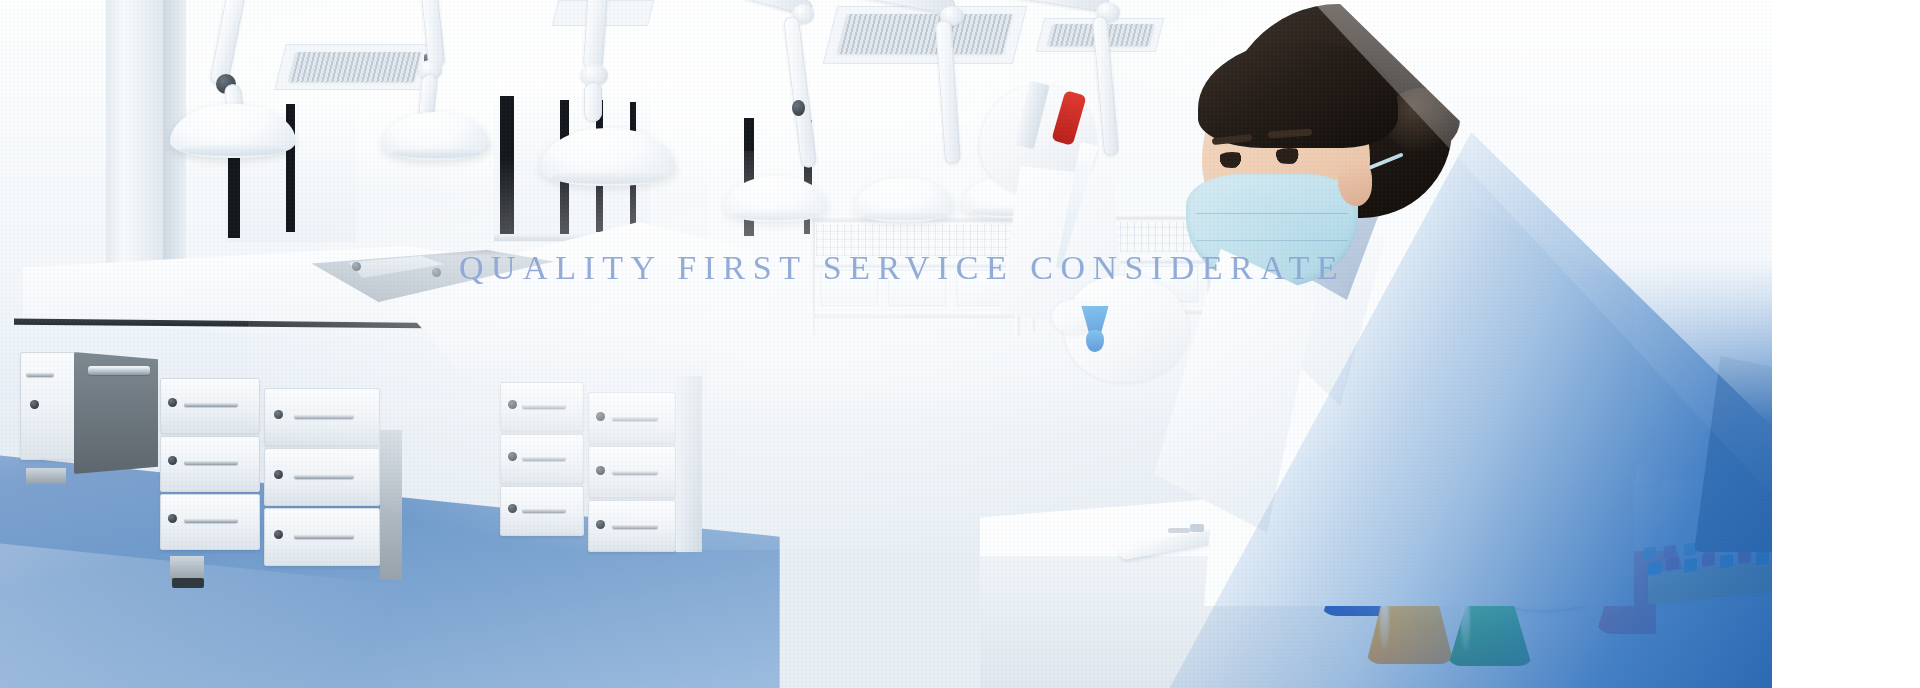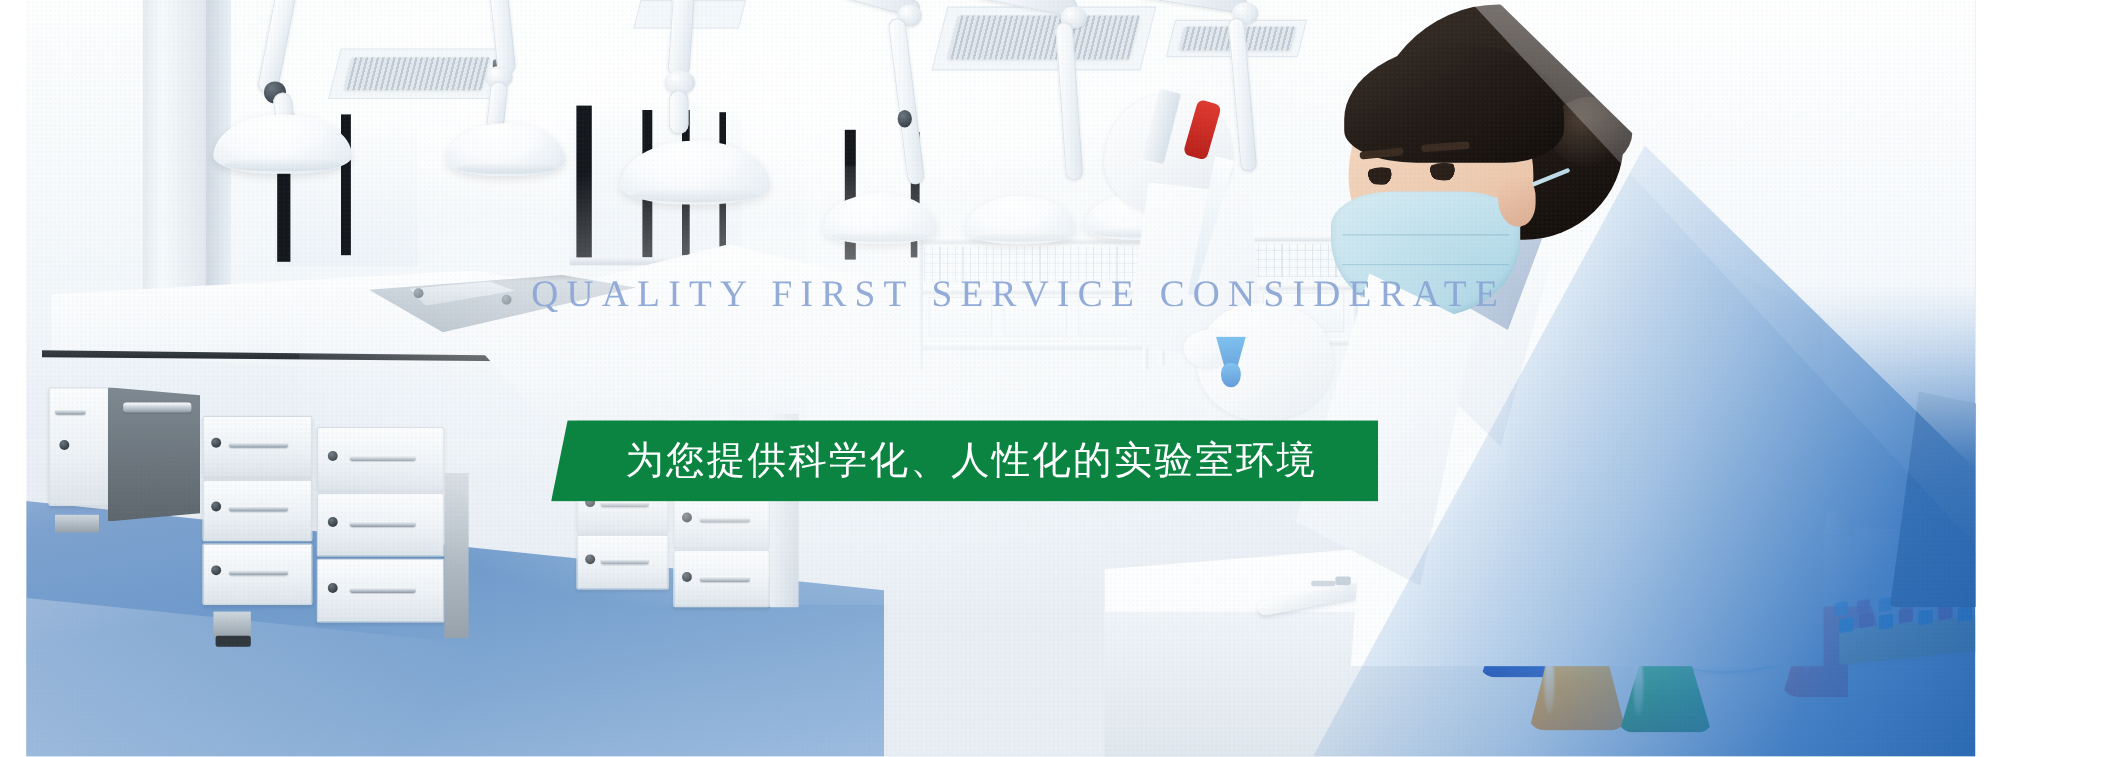--- a/index.html
+++ b/index.html
@@ -5,21 +5,20 @@
 <style>
   * { margin:0; padding:0; box-sizing:border-box; }
   html,body { background:#fff; }
   body { font-family:"Liberation Sans", sans-serif; }
 
   .banner {
     position:relative;
     width:1772px; height:688px;
     overflow:hidden;
     background:#f2f5f8;
-    margin-left:24px;
   }
 
   
   .photo { position:absolute; inset:0; overflow:hidden; }
 
   
   .wall {
     position:absolute; left:0; top:0; width:100%; height:100%;
     background:
       linear-gradient(180deg,#fdfefe 0%,#f7fafc 38%,#eef3f7 56%,#e8eef4 62%, #e8eef4 100%);
@@ -725,19 +724,16 @@
 
     <div class="veil"></div>
     <div class="dots"></div>
   </div>
 
   <div class="copy">
 
     <div class="tagline-en">QUALITY FIRST SERVICE CONSIDERATE</div>
 
 
-    <div class="sub-band">
-      <span>为您提供科学化、人性化的实验室环境</span>
-    </div>
 
   </div>
 
 </div>
 
 </body></html>

